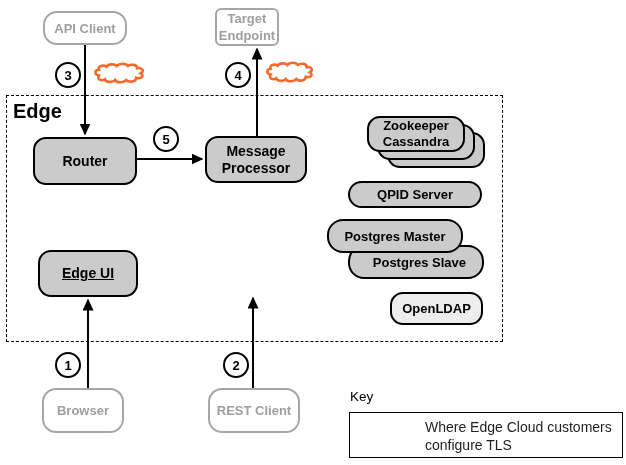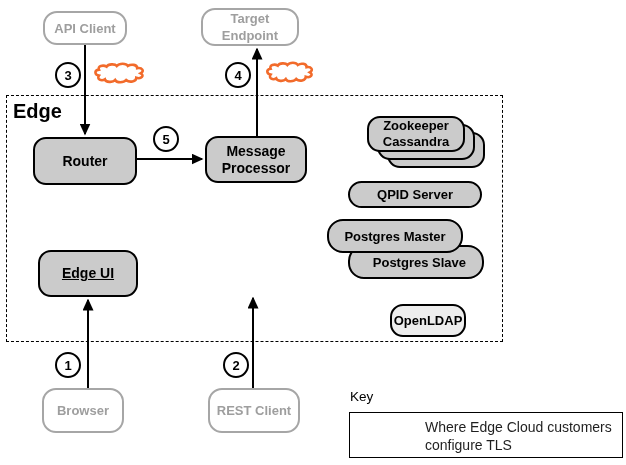--- a/index.html
+++ b/index.html
@@ -80,21 +80,21 @@
     <line class="arrow-line" x1="253" y1="389" x2="253" y2="298" marker-end="url(#arrow)"></line>
 
     <path class="cloud" vector-effect="non-scaling-stroke" transform="translate(93,63) scale(0.85,0.74)" d="M 7,17 C 2,16 1,10 7,9 C 5,4 12,2 16,5 C 18,1 26,1 28,4 C 31,0 39,0 41,4 C 45,1 52,2 52,7 C 58,6 61,11 56,14 C 61,17 57,22 51,20 C 51,25 43,27 39,23 C 36,27 28,27 26,23 C 23,27 15,26 14,22 C 10,25 4,22 7,17 Z"></path>
     <path class="cloud" vector-effect="non-scaling-stroke" transform="translate(265,62) scale(0.80,0.74)" d="M 7,17 C 2,16 1,10 7,9 C 5,4 12,2 16,5 C 18,1 26,1 28,4 C 31,0 39,0 41,4 C 45,1 52,2 52,7 C 58,6 61,11 56,14 C 61,17 57,22 51,20 C 51,25 43,27 39,23 C 36,27 28,27 26,23 C 23,27 15,26 14,22 C 10,25 4,22 7,17 Z"></path>
     <path class="cloud" vector-effect="non-scaling-stroke" transform="translate(363,423) scale(0.81,0.73)" d="M 7,17 C 2,16 1,10 7,9 C 5,4 12,2 16,5 C 18,1 26,1 28,4 C 31,0 39,0 41,4 C 45,1 52,2 52,7 C 58,6 61,11 56,14 C 61,17 57,22 51,20 C 51,25 43,27 39,23 C 36,27 28,27 26,23 C 23,27 15,26 14,22 C 10,25 4,22 7,17 Z"></path>
   </svg>
 
   <div class="client" style="left:43px;top:11px;width:84px;height:34px;">
     <span>API Client</span>
   </div>
-  <div class="client" style="left:201px;top:8px;width:98px;height:38px;">
+  <div class="client" style="left:215px;top:8px;width:64px;height:38px;border-radius:6px;">
     <span>Target Endpoint</span>
   </div>
   <div class="client" style="left:42px;top:388px;width:82px;height:45px;">
     <span>Browser</span>
   </div>
   <div class="client" style="left:208px;top:388px;width:92px;height:45px;">
     <span>REST Client</span>
   </div>
 
   <div class="node" style="left:33px;top:137px;width:104px;height:48px;">
@@ -118,21 +118,21 @@
     <span>QPID Server</span>
   </div>
 
   <div class="node small" style="left:348px;top:245px;width:136px;height:34px;border-radius:16px;z-index:2;justify-content:flex-end;padding-right:16px;">
     <span>Postgres Slave</span>
   </div>
   <div class="node small" style="left:327px;top:219px;width:136px;height:34px;border-radius:16px;z-index:3;">
     <span>Postgres Master</span>
   </div>
 
-  <div class="node small light" style="left:390px;top:304px;width:76px;height:33px;">
+  <div class="node small light" style="left:390px;top:292px;width:93px;height:33px;">
     <span>OpenLDAP</span>
   </div>
 
   <div class="step-circle" style="left:55px;top:352px;">
     <span>1</span>
   </div>
   <div class="step-circle" style="left:223px;top:352px;">
     <span>2</span>
   </div>
   <div class="step-circle" style="left:55px;top:62px;">

